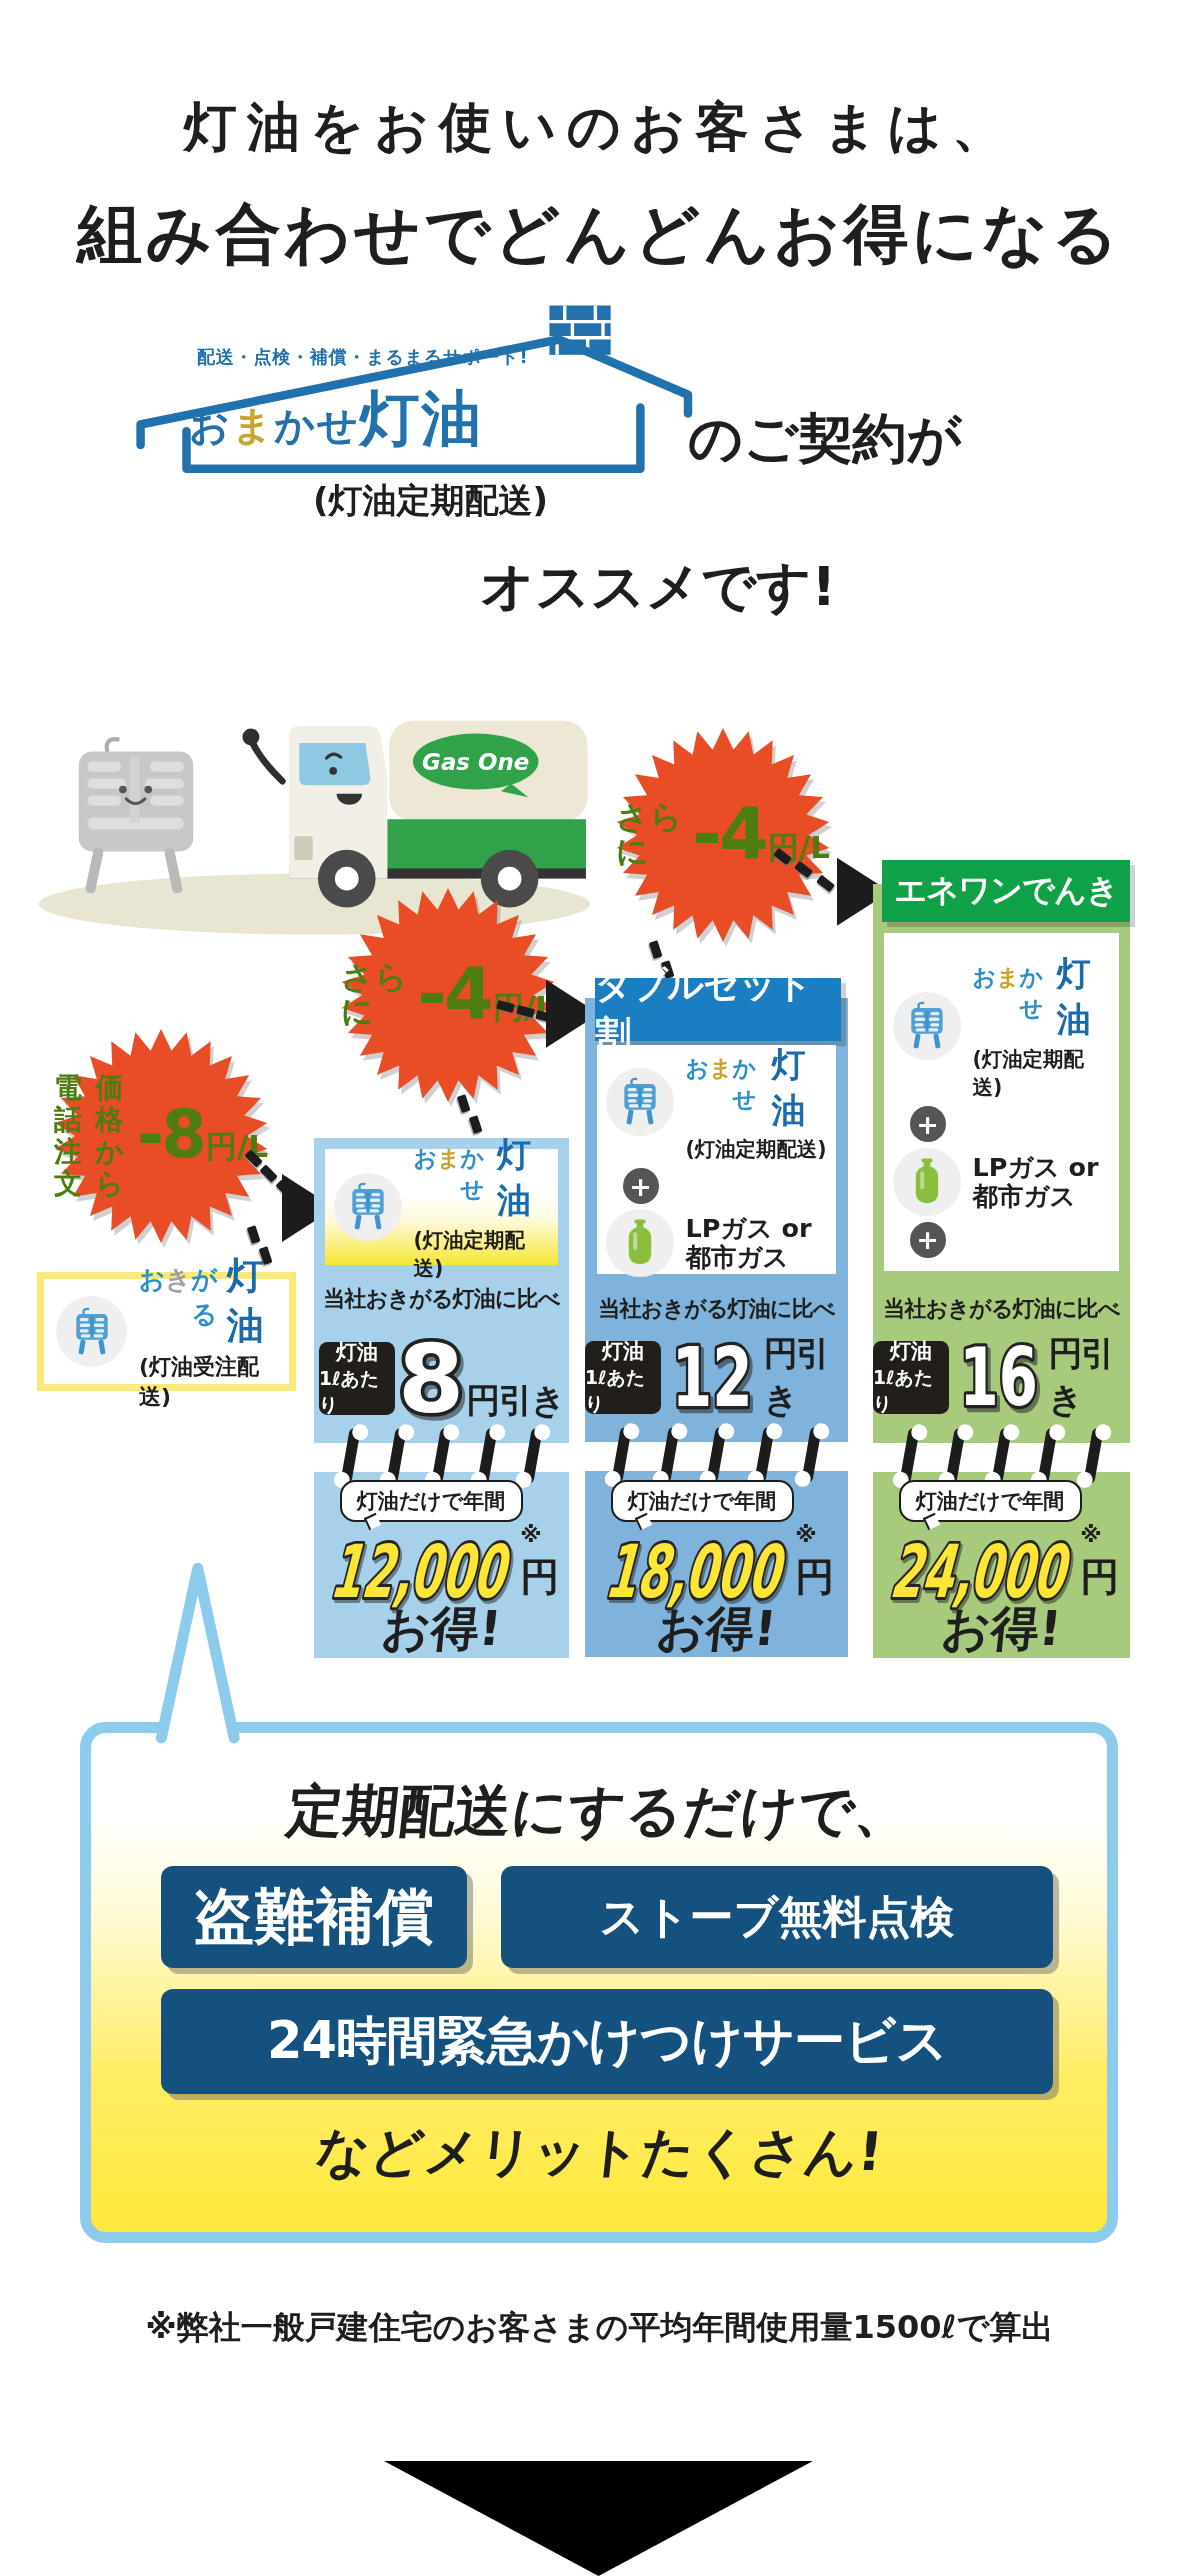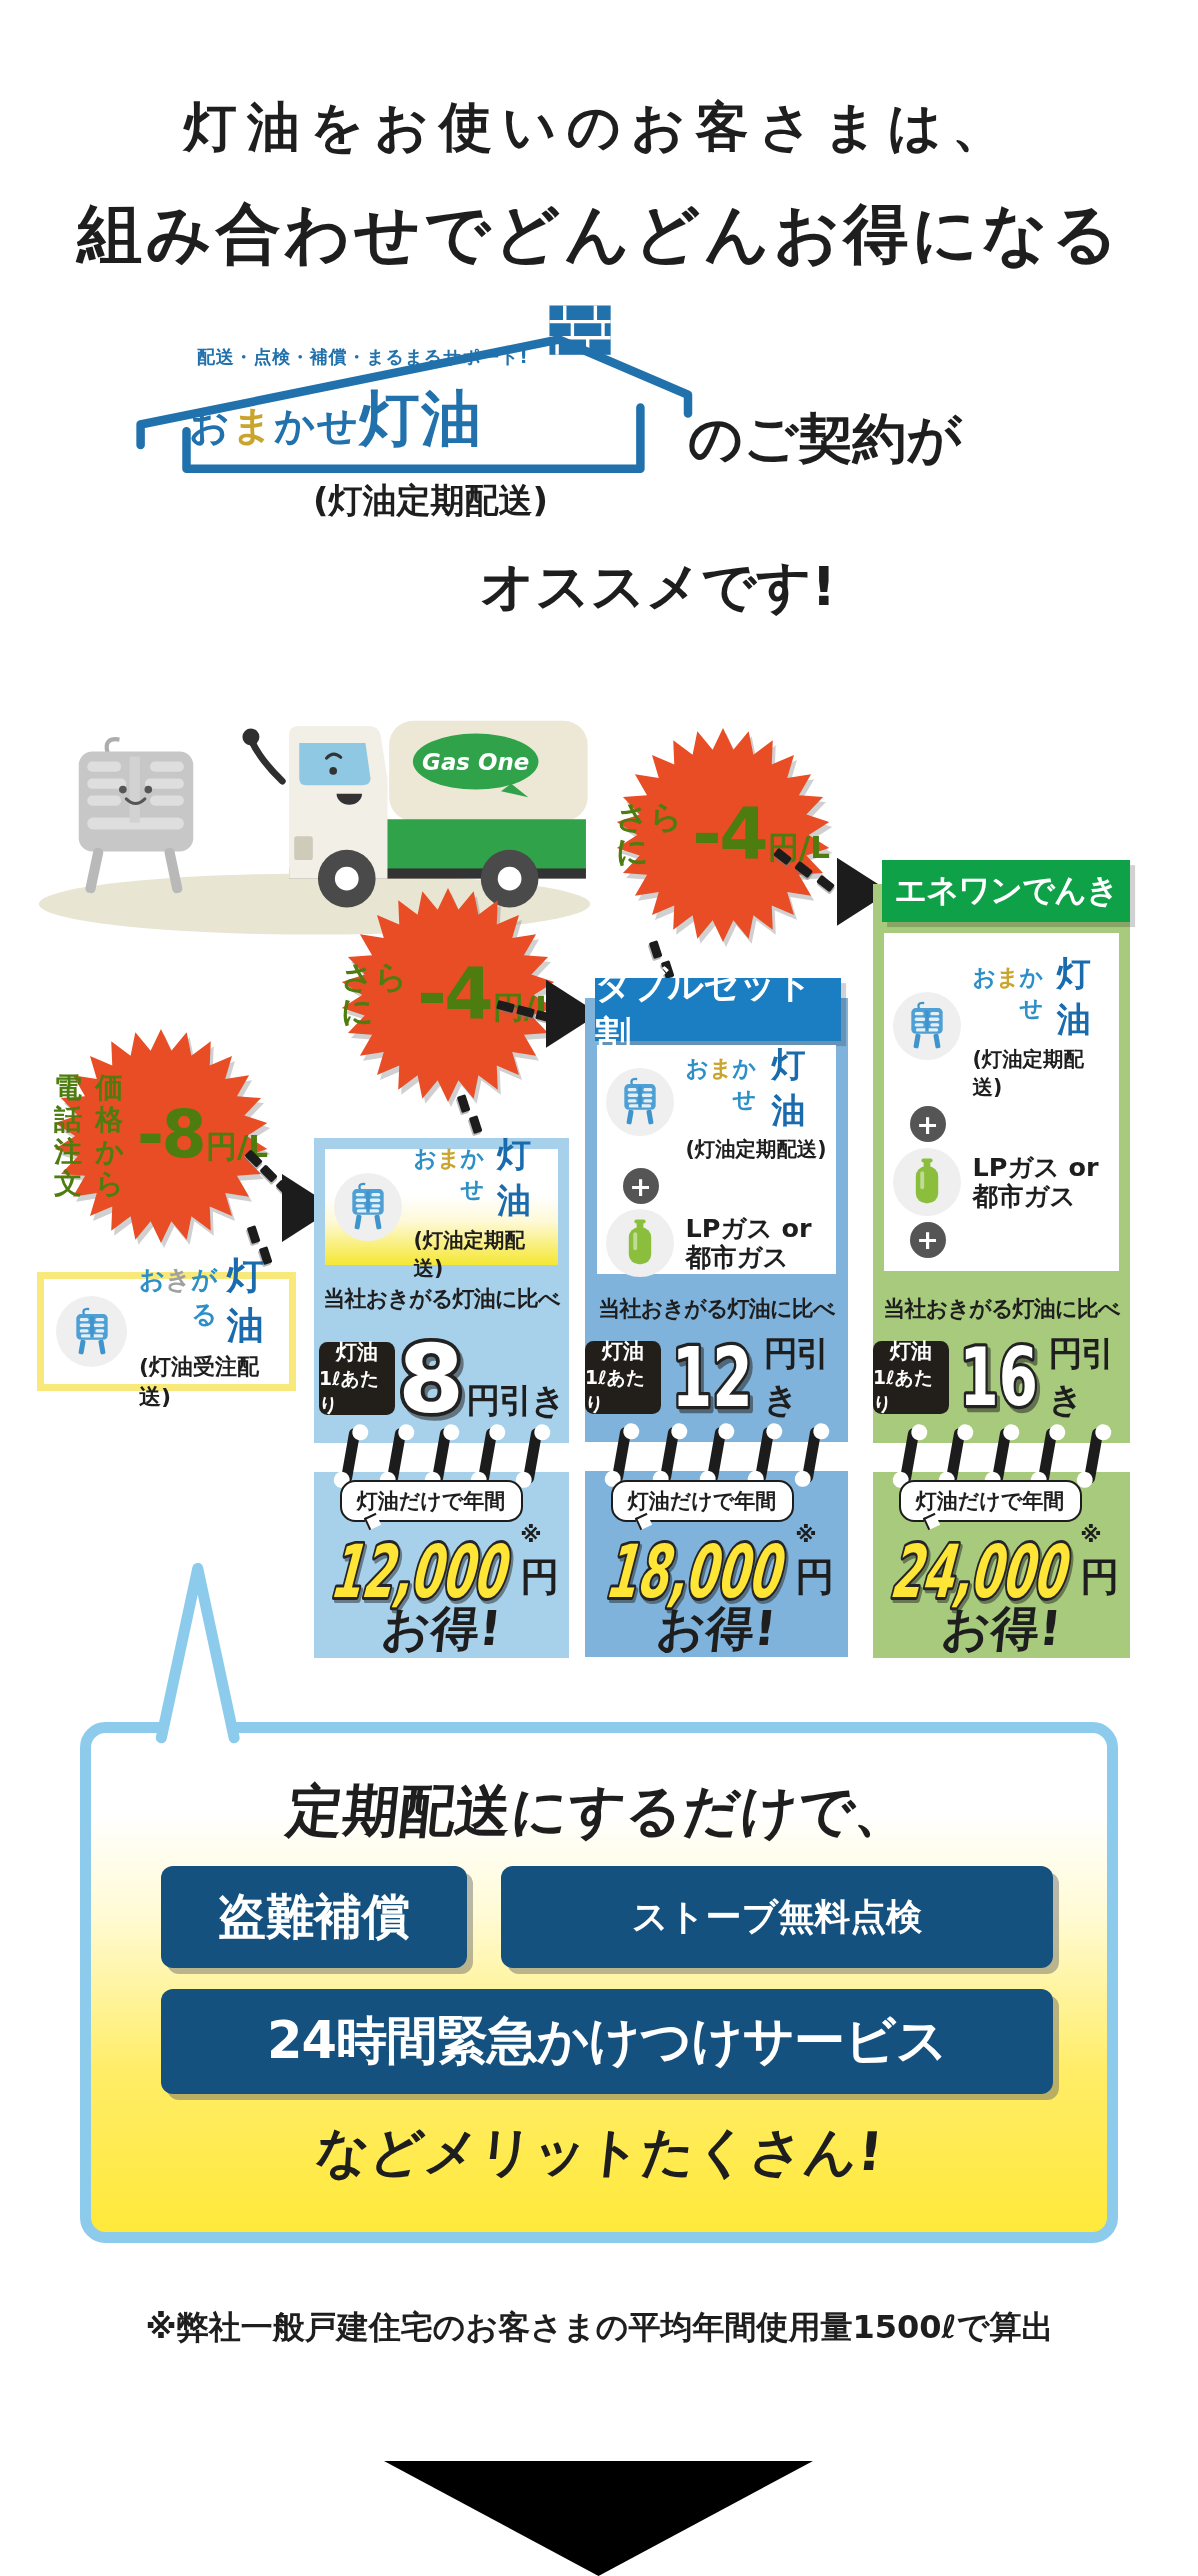--- a/index.html
+++ b/index.html
@@ -121,22 +121,22 @@
   .col3 .compare { top:434px; } .col3 .drow { top:466px; } .col3 .coilrow { top:568px; }
   .col3 .pill { top:620px; } .col3 .arow { top:662px; } .col3 .otoku { top:737px; }
 
   
   .bbox { left:80px; top:1722px; width:1038px; height:521px; border:11px solid #8CCBEC; border-radius:25.5px;
           background:linear-gradient(180deg,#ffffff 0%,#ffffff 16%,#FFFBD6 36%,#FFED66 68%,#FFE93B 100%); }
   .btail { left:119px; top:1553px; width:127px; height:191px; }
   .btitle { left:80px; top:1774px; width:1038px; text-align:center; font-size:56px; font-weight:900; transform:skewX(-6deg); }
   .bbtn { position:absolute; background:#14517E; border-radius:12px; color:#fff; font-weight:900;
           display:flex; align-items:center; justify-content:center; box-shadow:6px 6px 0 rgba(100,100,100,.45); }
-  .bbtn1 { left:161px; top:1866px; width:306px; height:102px; font-size:48px; }
-  .bbtn2 { left:501px; top:1866px; width:552px; height:102px; font-size:36px; }
+  .bbtn1 { left:161px; top:1866px; width:306px; height:102px; font-size:60px; }
+  .bbtn2 { left:501px; top:1866px; width:552px; height:102px; font-size:44px; }
   .bbtn3 { left:161px; top:1989px; width:892px; height:105px; font-size:51px; letter-spacing:-0.8px; }
   .bfooter { left:80px; top:2117px; width:1038px; text-align:center; font-size:53px; font-weight:900; transform:skewX(-6deg); }
 
   
   .footnote { left:0; top:2306px; width:1199px; text-align:center; font-size:32px; font-weight:600; }
   .down-tri { left:384px; top:2461px; width:429px; height:115px; background:#000;
               clip-path:polygon(0 0,100% 0,50% 100%); }
 </style>
 </head>
 <body>

